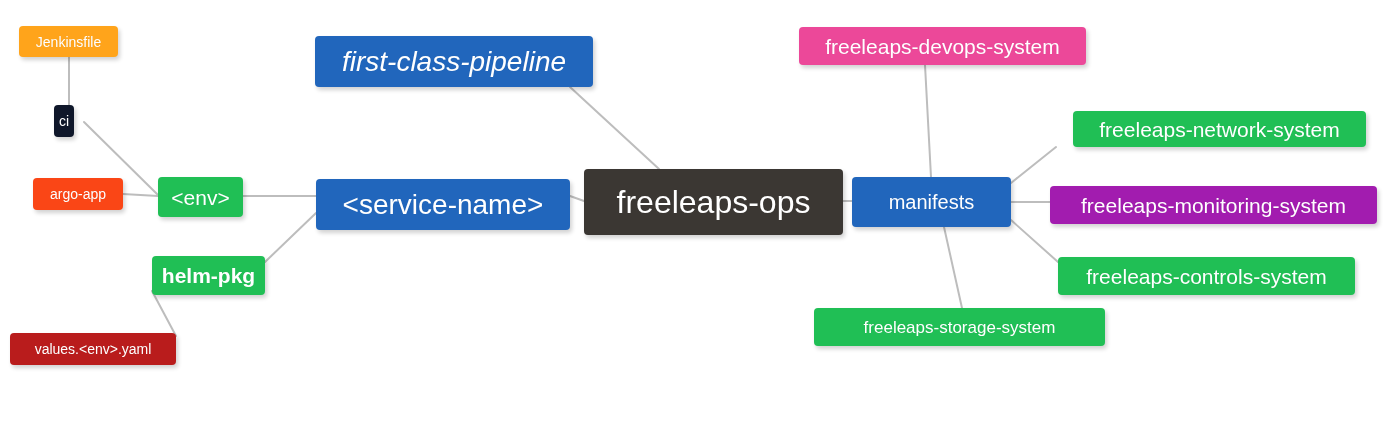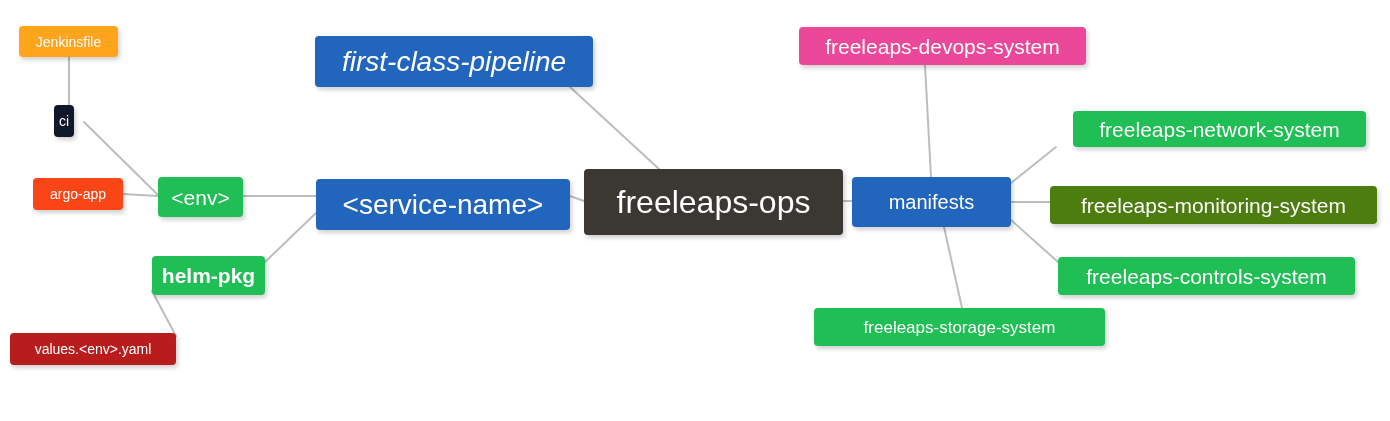--- a/index.html
+++ b/index.html
@@ -65,17 +65,17 @@
       <div class="node" style="left: 33px; top: 178px; width: 90px; height: 32px; background: rgb(250, 70, 22); font-size: 14px;">argo-app</div>
       <div class="node" style="left: 158px; top: 177px; width: 85px; height: 40px; background: rgb(32, 191, 85); font-size: 21px;">&lt;env&gt;</div>
       <div class="node" style="left: 152px; top: 256px; width: 113px; height: 39px; background: rgb(32, 191, 85); font-size: 21px; font-weight: bold;">helm-pkg</div>
       <div class="node" style="left: 10px; top: 333px; width: 166px; height: 32px; background: #b91c1c; font-size: 14px;">values.&lt;env&gt;.yaml</div>
       <div class="node" style="left: 315px; top: 36px; width: 278px; height: 51px; background: rgb(33, 102, 188); font-size: 28px; font-style: italic;">first-class-pipeline</div>
       <div class="node" style="left: 316px; top: 171px; width: 254px; height: 51px; background: rgb(33, 102, 188); font-size: 28px; margin-top: 8px;">&lt;service-name&gt;</div>
       <div class="node" style="left: 584px; top: 169px; width: 259px; height: 66px; background: rgb(59, 55, 51); font-size: 32px;">freeleaps-ops</div>
       <div class="node" style="left: 852px; top: 177px; width: 159px; height: 50px; background: rgb(33, 102, 188); font-size: 20px;">manifests</div>
       <div class="node" style="left: 799px; top: 27px; width: 287px; height: 38px; background: #ec4899; font-size: 21px;">freeleaps-devops-system</div>
       <div class="node" style="left: 1073px; top: 111px; width: 293px; height: 36px; background: rgb(32, 191, 85); font-size: 21px;">freeleaps-network-system</div>
-      <div class="node" style="left: 1050px; top: 186px; width: 327px; height: 38px; background: #4d7c0f; font-size: 21px;">freeleaps-monitoring-system</div>
+      <div class="node" style="left: 1050px; top: 186px; width: 327px; height: 38px; background: #a21caf; font-size: 21px;">freeleaps-monitoring-system</div>
       <div class="node" style="left: 1058px; top: 257px; width: 297px; height: 38px; background: rgb(32, 191, 85); font-size: 21px;">freeleaps-controls-system</div>
       <div class="node" style="left: 814px; top: 308px; width: 291px; height: 38px; background: rgb(32, 191, 85); font-size: 17px;">freeleaps-storage-system</div>
     </div>
 </div>
 
 </body></html>

